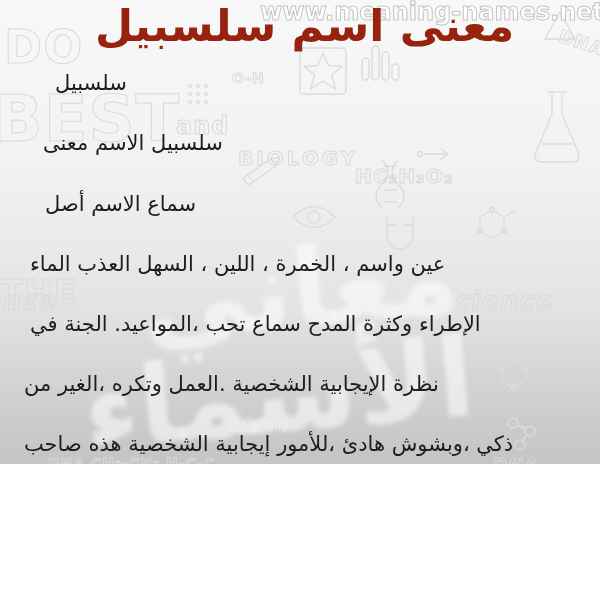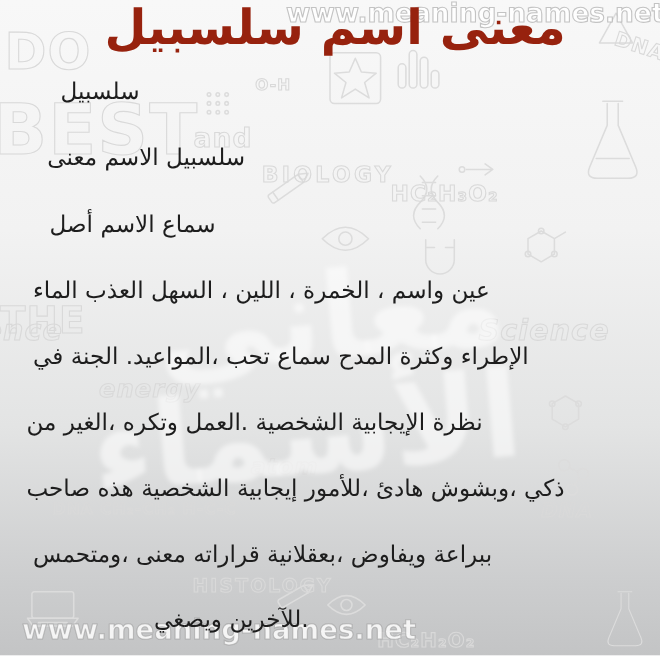--- a/index.html
+++ b/index.html
@@ -1,17 +1,17 @@
 <!DOCTYPE html>
 <html lang="ar"><head>
 <meta charset="utf-8">
 <style>
   html,body{margin:0;padding:0;}
   .canvas{
-    position:relative;width:600px;height:596px;overflow:hidden;
+    position:relative;width:600px;height:464px;overflow:hidden;
     background:linear-gradient(180deg,#f8f8f8 0%,#f2f2f2 35%,#e3e4e4 65%,#cdcecf 88%,#c3c4c5 100%);
     font-family:"DejaVu Sans",sans-serif;
     text-decoration:underline;
   }
   .doodles{position:absolute;left:0;top:0;z-index:0;}
   .dw{
     position:absolute;z-index:0;font-weight:bold;color:transparent;
     -webkit-text-stroke:1px #d9d9d9;letter-spacing:1px;white-space:nowrap;
     font-family:"DejaVu Sans",sans-serif;
   }

